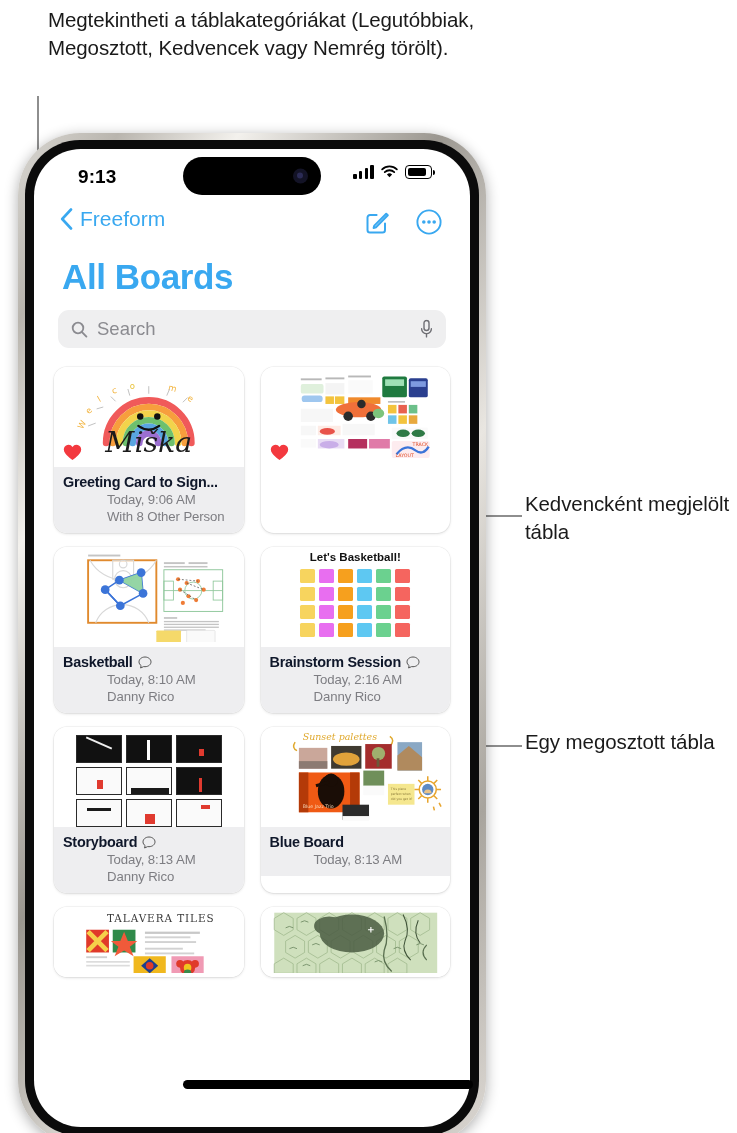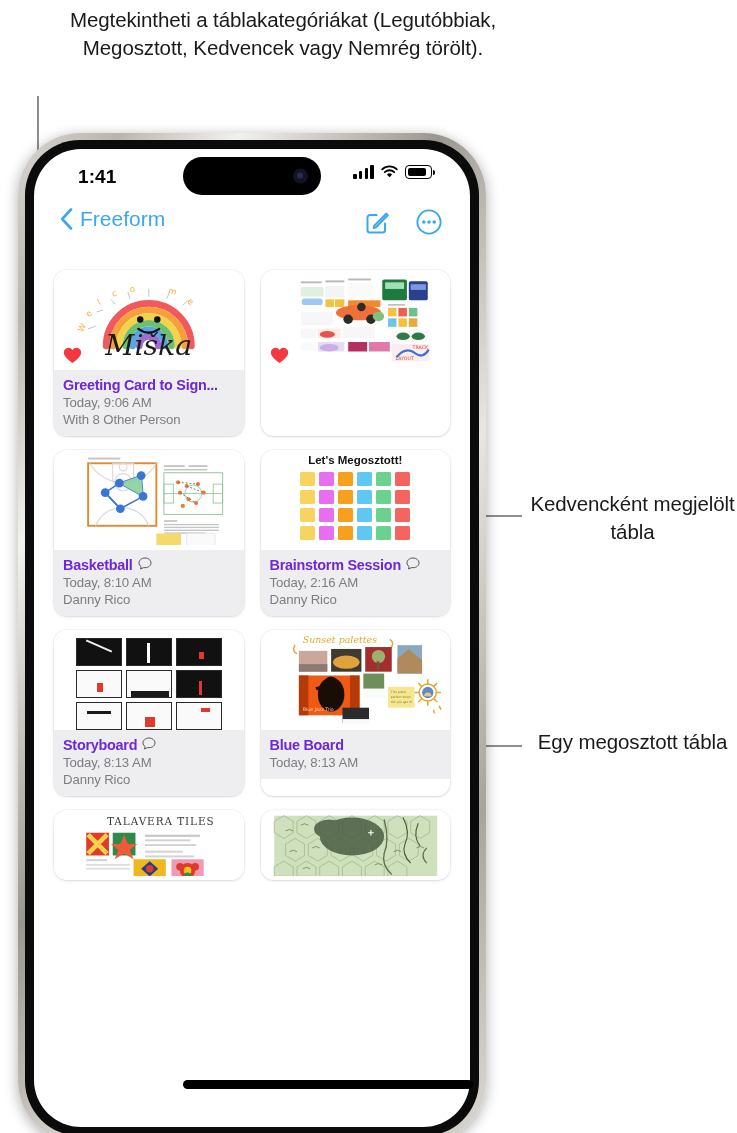--- a/index.html
+++ b/index.html
@@ -1,21 +1,21 @@
 <!DOCTYPE html>
 <html><head>
 <meta charset="utf-8">
 <style>
   html,body{margin:0;padding:0;}
   body{
     width:737px;height:1133px;background:#ffffff;position:relative;overflow:hidden;
     font-family:"Liberation Sans","DejaVu Sans",sans-serif;
     -webkit-font-smoothing:antialiased;
   }
-  .callout-text{position:absolute;color:#1a1a1a;font-size:20.5px;line-height:28px;letter-spacing:-0.1px;text-align:center;}
+  .callout-text{position:absolute;color:#1a1a1a;font-size:20.5px;line-height:28px;letter-spacing:-0.1px;}
   #caption-top{left:48px;top:6px;width:470px;}
   #caption-fav{left:525px;top:490px;width:215px;}
   #caption-shared{left:525px;top:728px;width:215px;}
   .leader{position:absolute;background:#8e8e8e;}
   #leader-top-v{left:37px;top:96px;width:2px;height:116px;}
   #leader-fav-v{left:272px;top:495px;width:2px;height:22px;}
   #leader-fav-h{left:272px;top:515px;height:2px;width:250px;}
   #leader-shared-h{left:420px;top:745px;height:2px;width:102px;}
   #leader-bottom{position:absolute;left:183px;top:1080px;width:290px;height:9px;background:#000;border-radius:5px;}
 
@@ -65,22 +65,22 @@
     display:flex;align-items:center;padding:0 13px;box-sizing:border-box;position:relative;
   }
   #search-text{color:#8b8b90;font-size:18.5px;margin-left:9px;}
   #mic{position:absolute;right:13px;top:50%;transform:translateY(-50%);}
 
   
   #grid{margin:19px 20px 0 20px;display:grid;grid-template-columns:1fr 1fr;gap:14px 17px;}
   .card{background:#fff;border-radius:13px;overflow:hidden;box-shadow:0 0 0 .8px rgba(0,0,0,.05),0 1px 3px rgba(0,0,0,.12);}
   .thumb{height:100px;background:#fff;position:relative;overflow:hidden;}
   .meta{background:#eeeef0;padding:7px 9px 9px 9px;}
-  .card-title{font-size:14.4px;font-weight:700;color:#6d28d9;white-space:nowrap;overflow:hidden;display:flex;align-items:flex-start;gap:5px;letter-spacing:-.25px;}
-  .card-sub{font-size:13.2px;color:#7d7d82;margin-top:2px;letter-spacing:-.1px;}
+  .card-title{font-size:14.4px;font-weight:700;color:#0f172a;white-space:nowrap;overflow:hidden;display:flex;align-items:center;gap:5px;letter-spacing:-.25px;}
+  .card-sub{font-size:13.2px;color:#7d7d82;margin-top:2px;letter-spacing:-.1px;margin-left:44px;}
   .heart{position:absolute;left:9px;bottom:6px;width:19px;height:17px;}
   .bubble{flex:0 0 auto;}
 
   
   .rainbow-wrap{position:absolute;left:0;right:0;top:4px;bottom:0;}
   .collage,.court,.brain,.story,.mood,.tiles,.hexmap{position:absolute;inset:0;}
   .sticky-grid{position:absolute;left:50%;transform:translateX(-50%);top:22px;display:grid;grid-template-columns:repeat(6,15px);grid-auto-rows:14px;gap:4px;}
   .sticky-grid span{border-radius:1.5px;display:block;}
   .brain-title{position:absolute;top:4px;left:0;right:0;text-align:center;font-size:11.5px;font-weight:700;color:#111;}
   .sb-grid{position:absolute;left:50%;transform:translateX(-50%);top:8px;display:grid;grid-template-columns:repeat(3,46px);grid-auto-rows:28px;gap:4px;}
@@ -99,21 +99,21 @@
 <div class="leader" id="leader-top-v"></div>
 <div class="leader" id="leader-fav-v"></div>
 <div class="leader" id="leader-fav-h"></div>
 <div class="leader" id="leader-shared-h"></div>
 
 <div id="phone">
   <div id="phone-inner">
     <div id="screen">
 
       <div id="statusbar">
-        <div id="clock">1:41</div>
+        <div id="clock">9:13</div>
         <div id="island">
           <div id="island-cam"></div>
         </div>
         <div id="status-right">
           <span class="bars">
               <i></i>
               <i></i>
               <i></i>
               <i></i>
             </span>
@@ -142,21 +142,34 @@
           </svg>
           <svg width="26" height="26" viewBox="0 0 26 26">
             <circle cx="13" cy="13" r="11.6" stroke="#39a8f0" stroke-width="1.9" fill="none"></circle>
             <circle cx="7.8" cy="13" r="1.8" fill="#39a8f0"></circle>
             <circle cx="13" cy="13" r="1.8" fill="#39a8f0"></circle>
             <circle cx="18.2" cy="13" r="1.8" fill="#39a8f0"></circle>
           </svg>
         </div>
       </div>
 
-
+      <div id="title">All Boards</div>
+
+      <div id="search">
+        <svg width="17" height="17" viewBox="0 0 17 17">
+          <circle cx="7" cy="7" r="5.3" stroke="#8b8b90" stroke-width="1.8" fill="none"></circle>
+          <path d="M11 11.2 15.4 15.6" stroke="#8b8b90" stroke-width="1.9" stroke-linecap="round"></path>
+        </svg>
+        <span id="search-text">Search</span>
+        <svg id="mic" width="13" height="19" viewBox="0 0 13 19">
+          <rect x="4" y="1" width="5" height="10" rx="2.5" stroke="#6f6f74" stroke-width="1.4" fill="none"></rect>
+          <path d="M1.6 9.2a4.9 4.9 0 0 0 9.8 0" stroke="#6f6f74" stroke-width="1.4" fill="none" stroke-linecap="round"></path>
+          <path d="M6.5 14.3V17.4" stroke="#6f6f74" stroke-width="1.4" stroke-linecap="round"></path>
+        </svg>
+      </div>
 
       <div id="grid">
 
         <div class="card">
           <div class="thumb">
             <svg class="rainbow-wrap" viewBox="0 0 200 100" preserveAspectRatio="xMidYMid meet">
               <g fill="none" stroke-linecap="round">
                 <path d="M55 76a45 45 0 0 1 90 0" stroke="#f05a5a" stroke-width="7"></path>
                 <path d="M62 76a38 38 0 0 1 76 0" stroke="#f79e3d" stroke-width="7"></path>
                 <path d="M69 76a31 31 0 0 1 62 0" stroke="#f2d34b" stroke-width="7"></path>
@@ -325,21 +338,21 @@
                 <path d="M7 1C3.6 1 1 3.2 1 5.9c0 1.5.8 2.8 2.1 3.7L2.6 12l3-1.4c.4.1.9.1 1.4.1 3.4 0 6-2.2 6-4.8S10.4 1 7 1z" stroke="#555" stroke-width="1" fill="none"></path>
               </svg>
             </div>
             <div class="card-sub">Today, 8:10 AM</div>
             <div class="card-sub">Danny Rico</div>
           </div>
         </div>
 
         <div class="card">
           <div class="thumb">
-            <div class="brain-title">Let's Megosztott!</div>
+            <div class="brain-title">Let's Basketball!</div>
             <div class="sticky-grid">
               <span style="background:#f7d45e"></span>
                 <span style="background:#e86ef0"></span>
                 <span style="background:#f6a01e"></span>
                 <span style="background:#5ec8f2"></span>
                 <span style="background:#6bd18f"></span>
                 <span style="background:#f5655f"></span>
               <span style="background:#f7d45e"></span>
                 <span style="background:#e86ef0"></span>
                 <span style="background:#f6a01e"></span>

